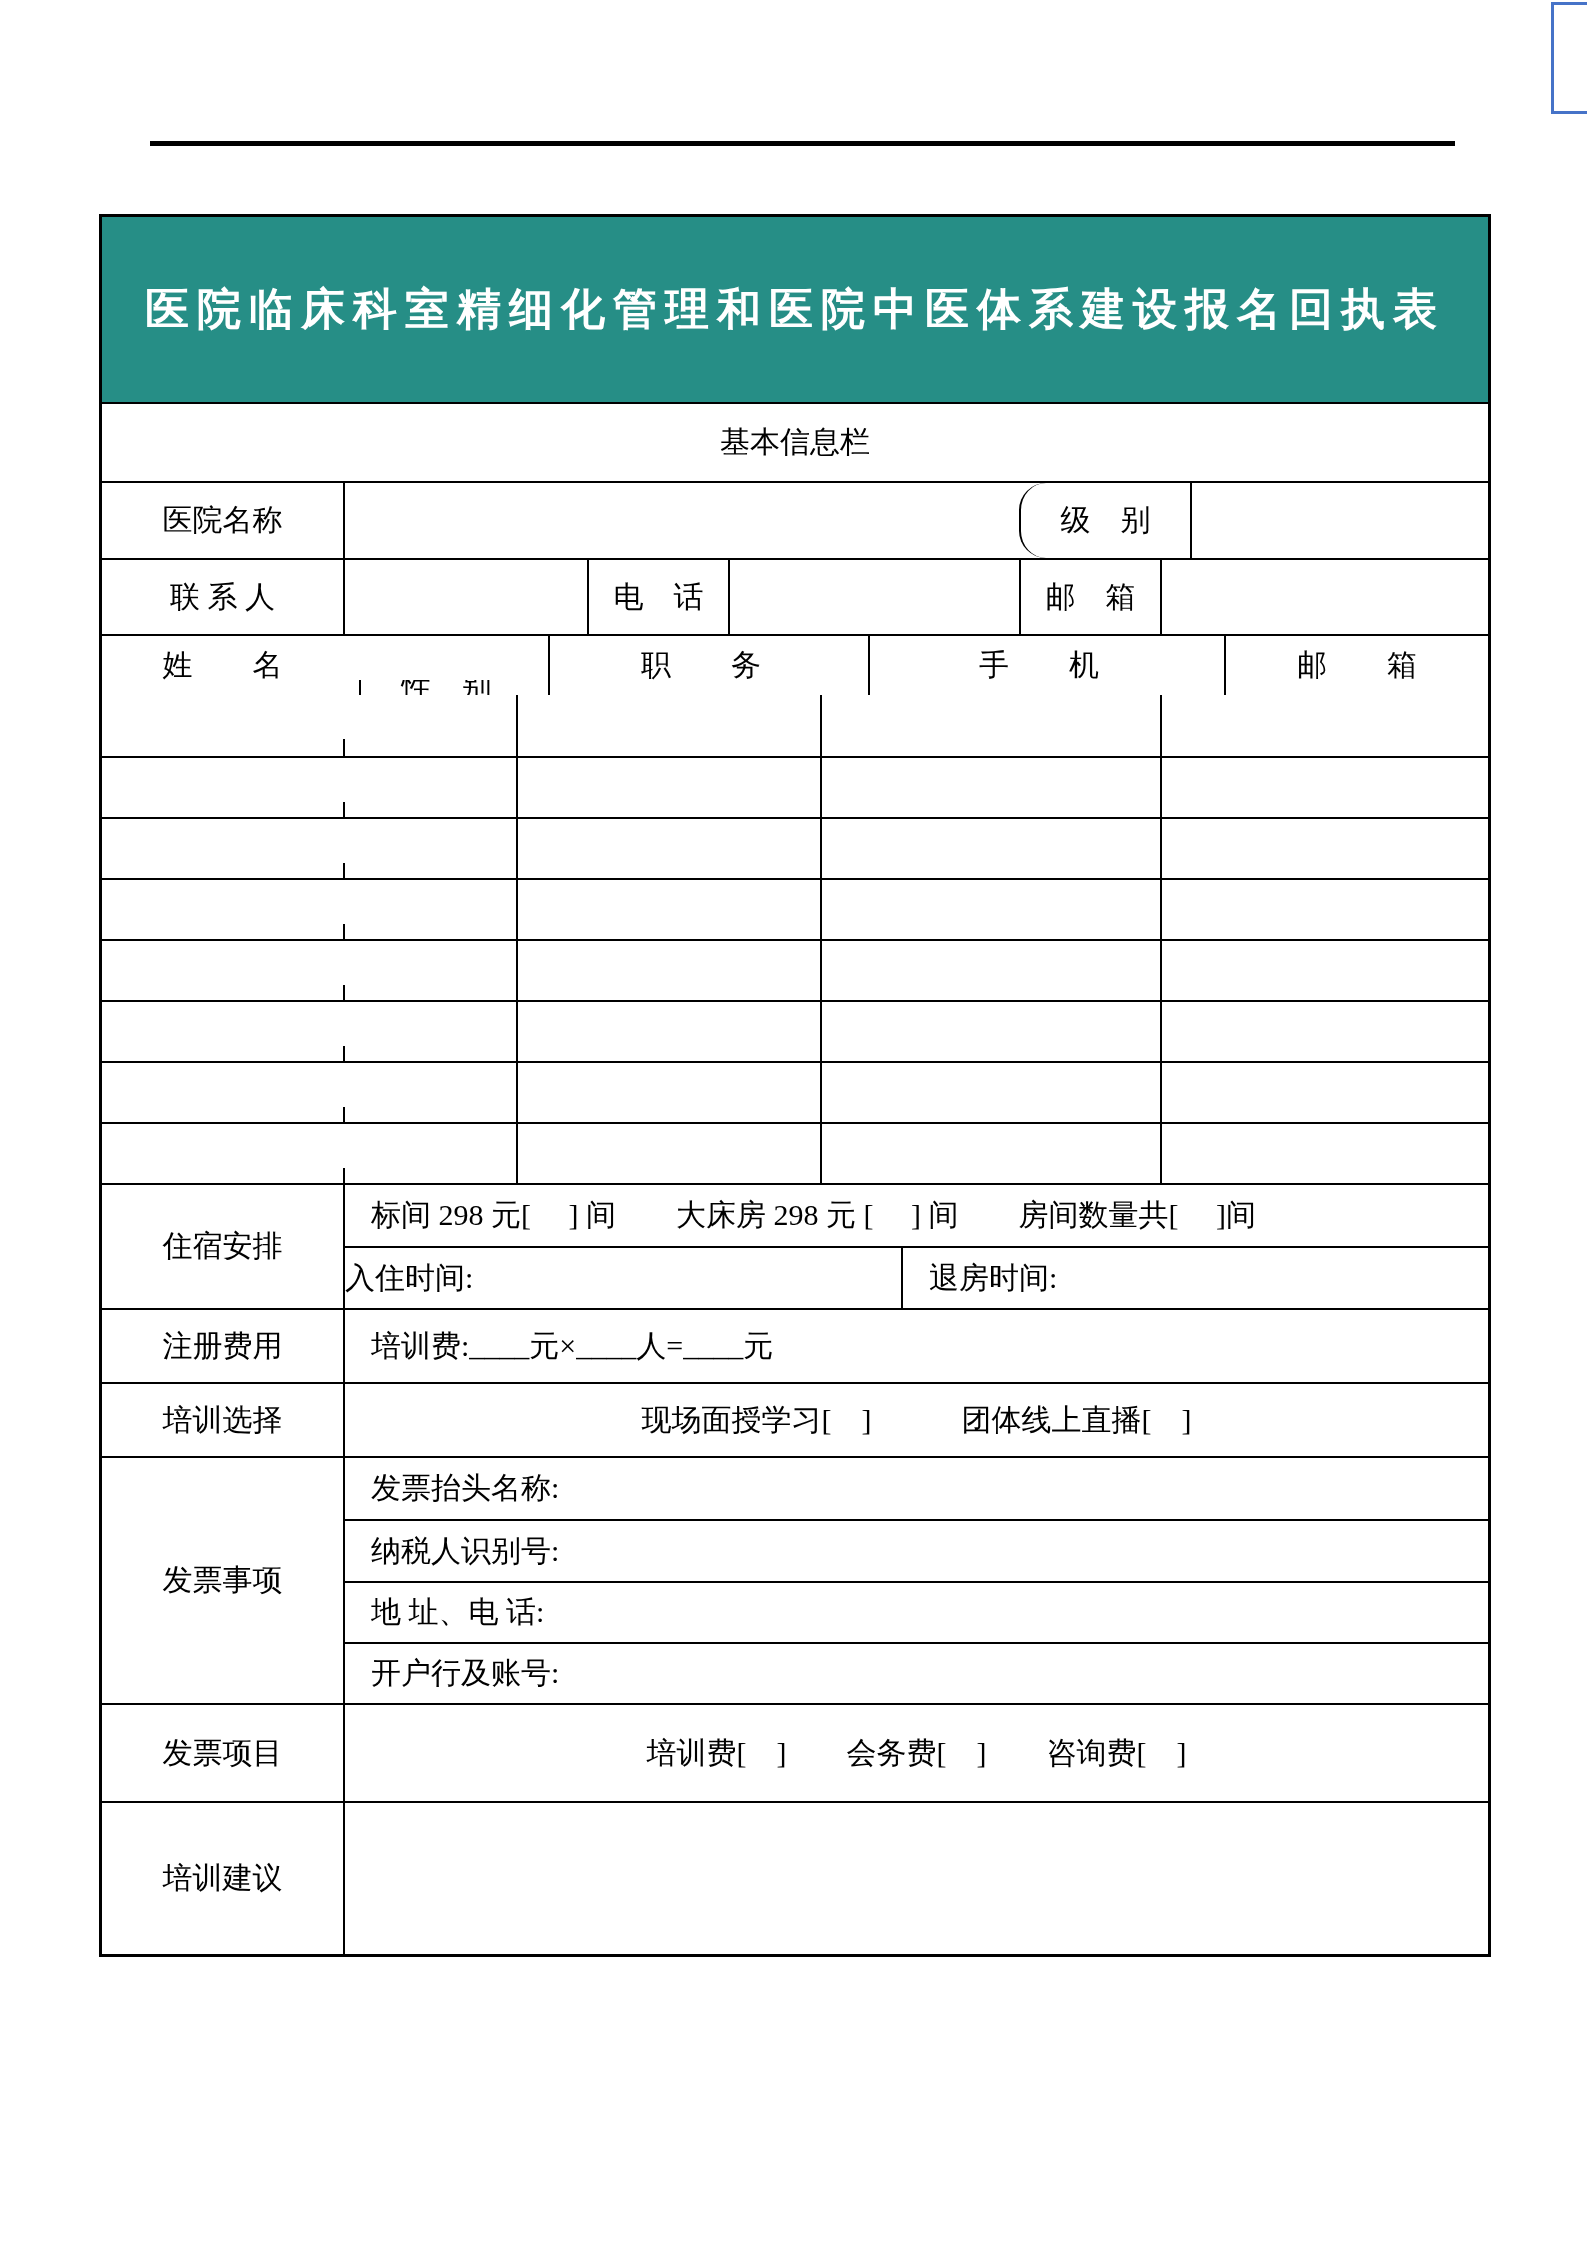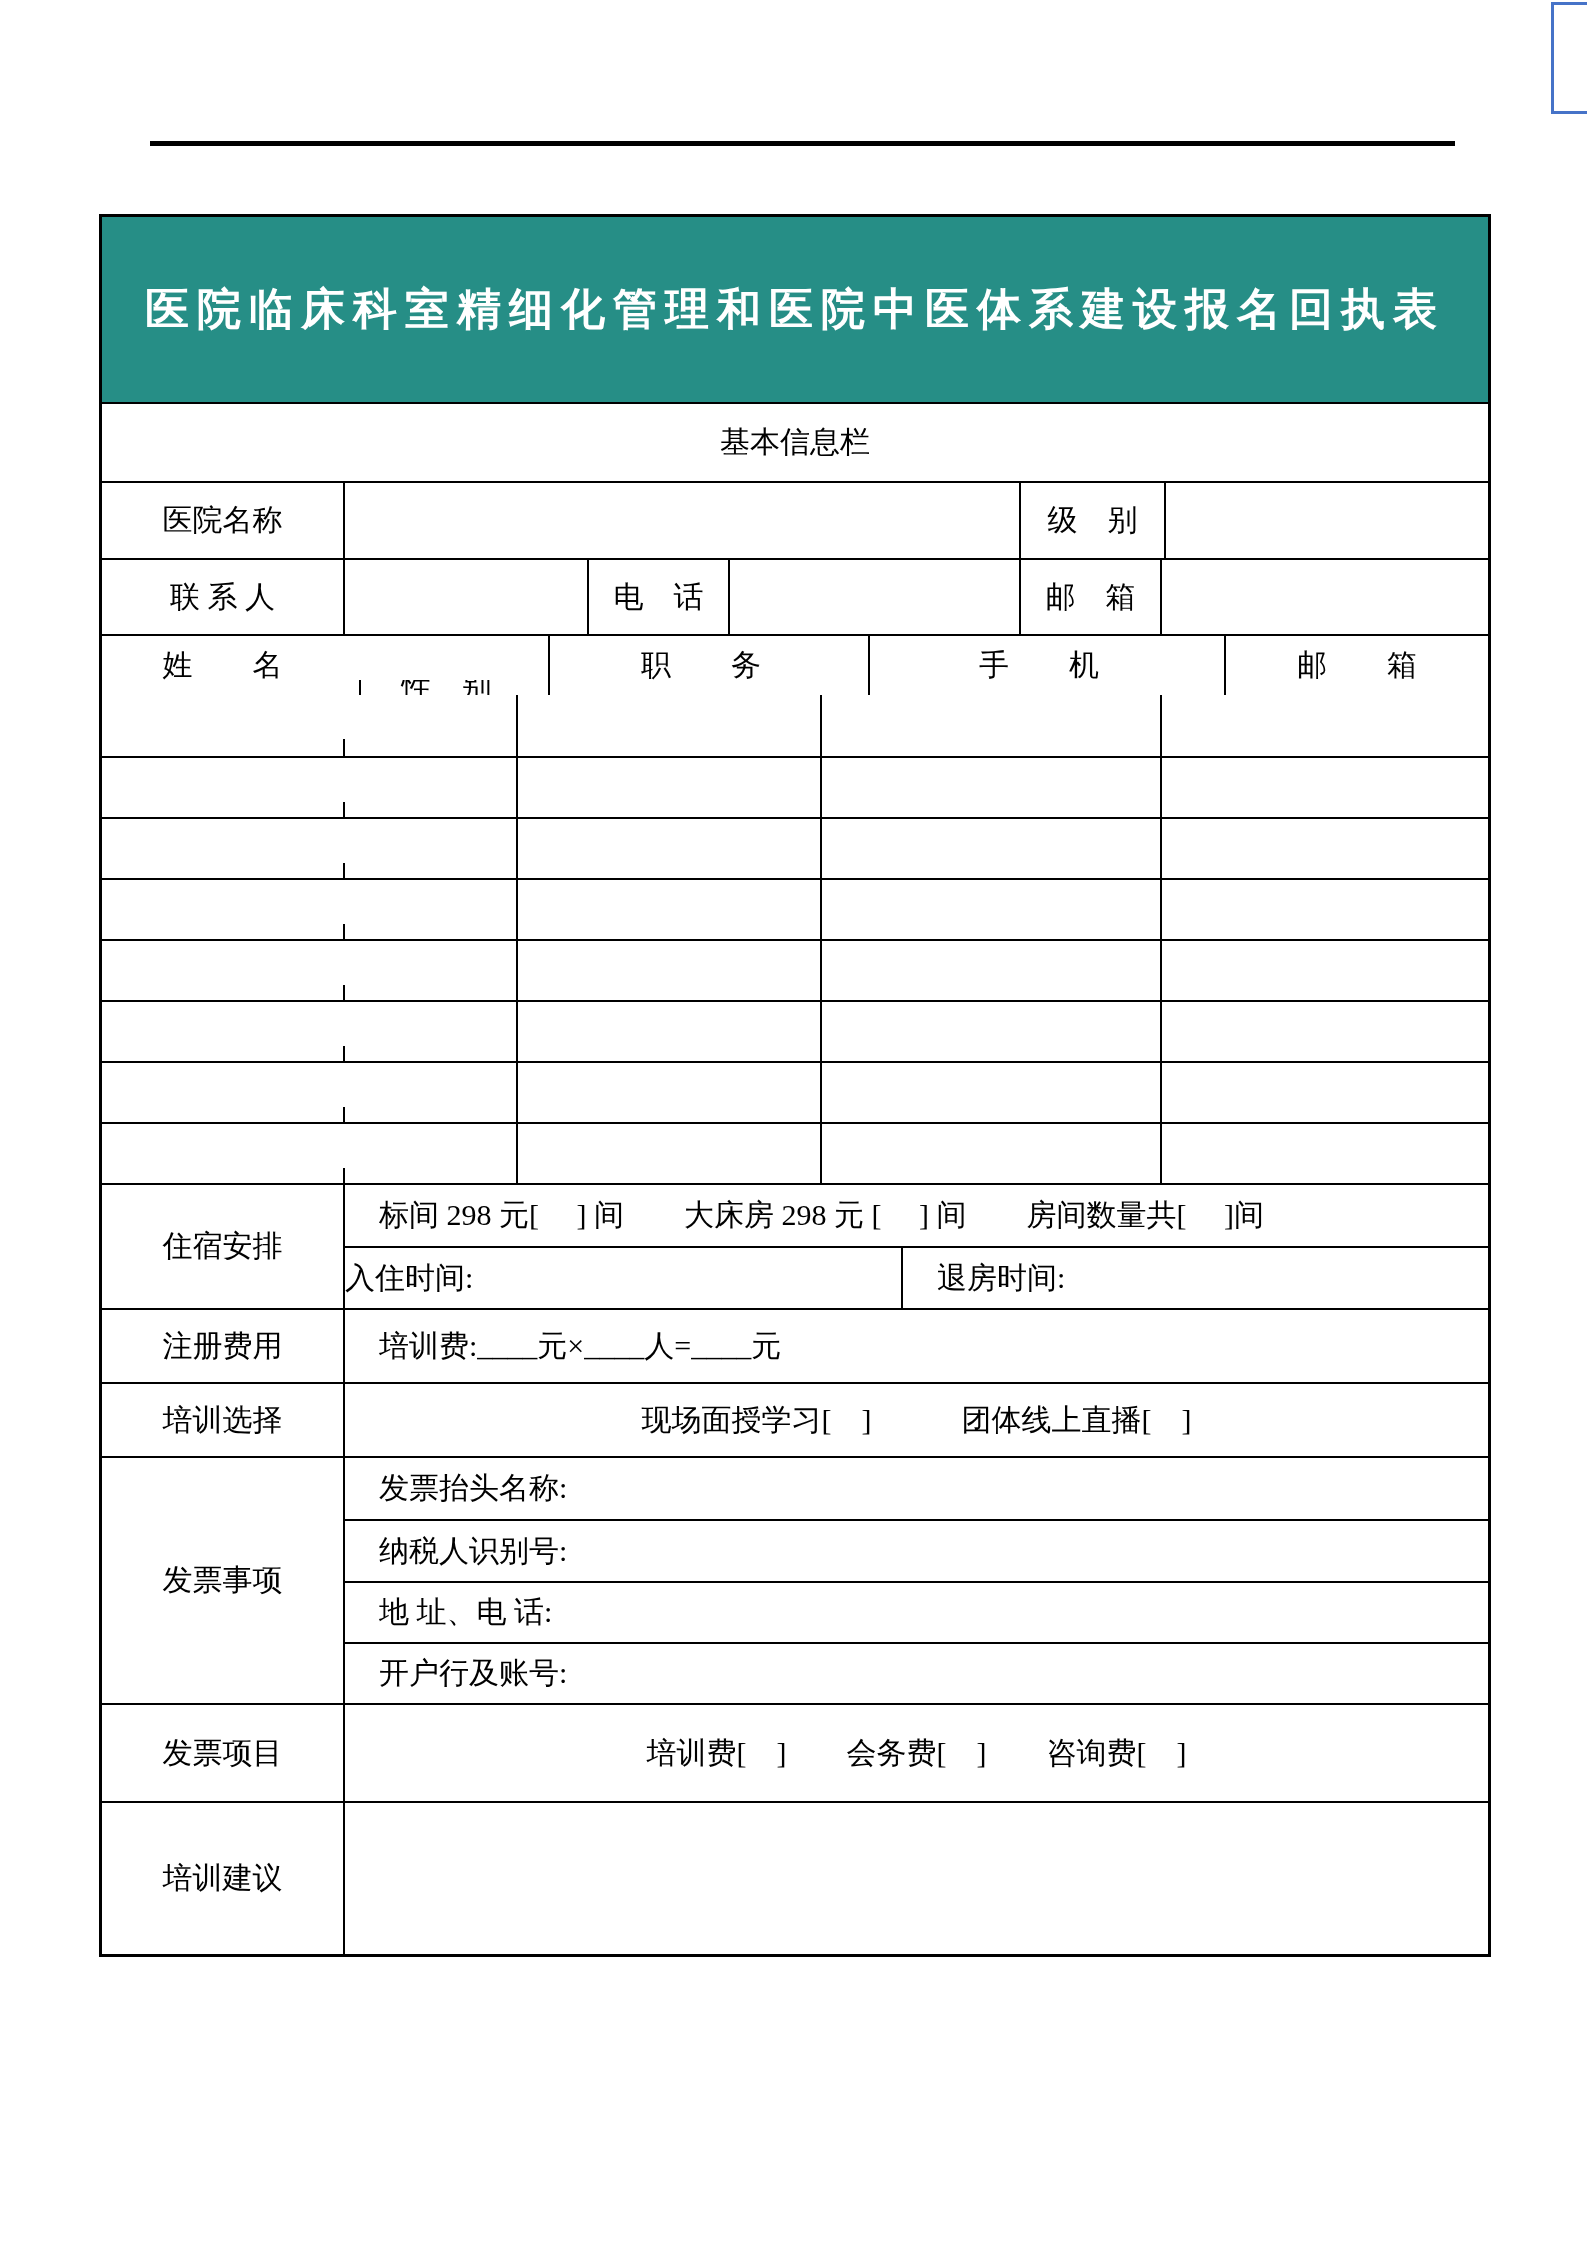--- a/index.html
+++ b/index.html
@@ -37,21 +37,21 @@
   .row:first-child { border-top: none; }
   .cell {
     border-left: 2px solid #000000;
     display: flex; align-items: center;
     font-size: 30px;
     white-space: pre-wrap;
     overflow: hidden;
   }
   .cell:first-child { border-left: none; }
   .c-center { justify-content: center; text-align: center; }
-  .c-left { justify-content: flex-start; padding-left: 34px; }
+  .c-left { justify-content: flex-start; padding-left: 26px; }
   .title-row {
     height: 185px;
     background: #268e86;
     display: flex; align-items: center; justify-content: center;
   }
   .title-text {
     color: #ffffff;
     font-size: 44px;
     font-weight: bold;
     letter-spacing: 8px;
@@ -59,21 +59,21 @@
     font-family: "Liberation Sans", "DejaVu Sans", sans-serif;
   }
   .r-basic { height: 79px; }
   .r-hospital { height: 77px; }
   .r-contact { height: 76px; }
   .r-ath { height: 61px; gap: 16px; }
   .attendee-row { height: 61px; }
   .w-label { width: 241px; flex: none; }
   .w-flex { flex: 1 1 auto; }
   .r-hospital .w-value1 { width: 676px; flex: none; }
-  .r-hospital .w-level { width: 145px; flex: none; }
+  .r-hospital .w-level { width: 171px; flex: none; border-radius: 27px; }
   .r-contact .w-cval { width: 244px; flex: none; }
   .r-contact .w-phone { width: 141px; flex: none; }
   .r-contact .w-pval { width: 291px; flex: none; }
   .r-contact .w-email { width: 141px; flex: none; }
   .w-name { width: 241px; flex: none; }
   .w-sex { width: 173px; flex: none; margin-top: 44px; }
   .w-duty { width: 304px; flex: none; }
   .w-mobile { width: 340px; flex: none; }
   .group-right { flex: 1 1 auto; display: flex; flex-direction: column; border-left: 2px solid #000000; }
   .sub-row { display: flex; border-top: 2px solid #000000; align-items: stretch; flex: none; }

